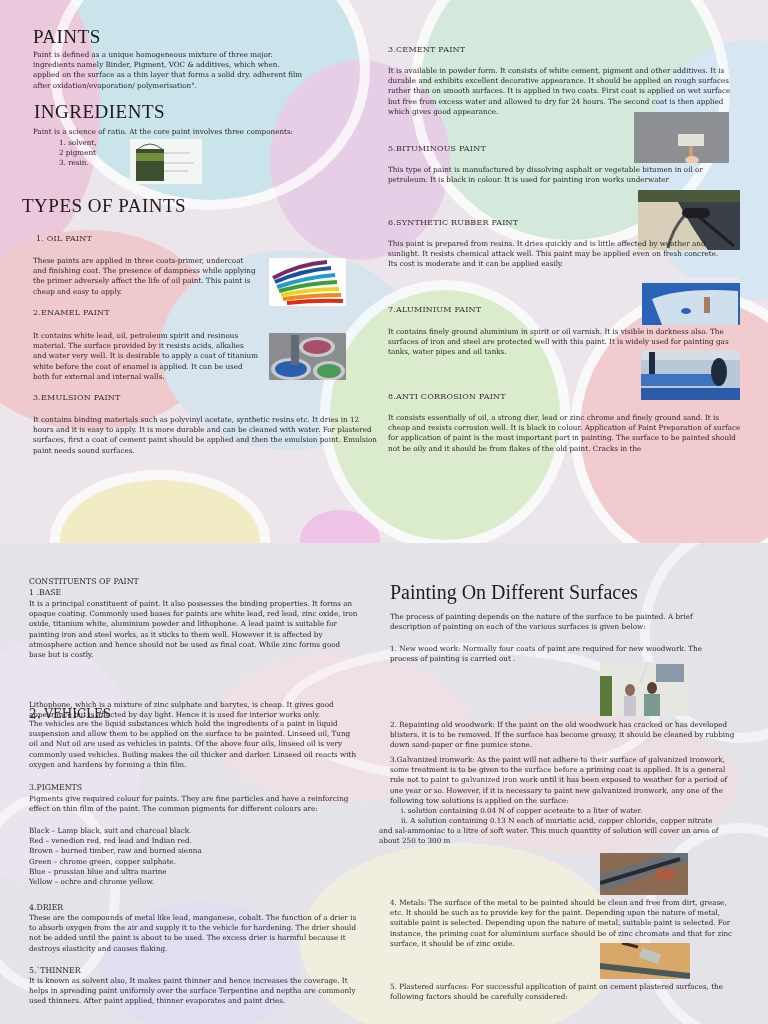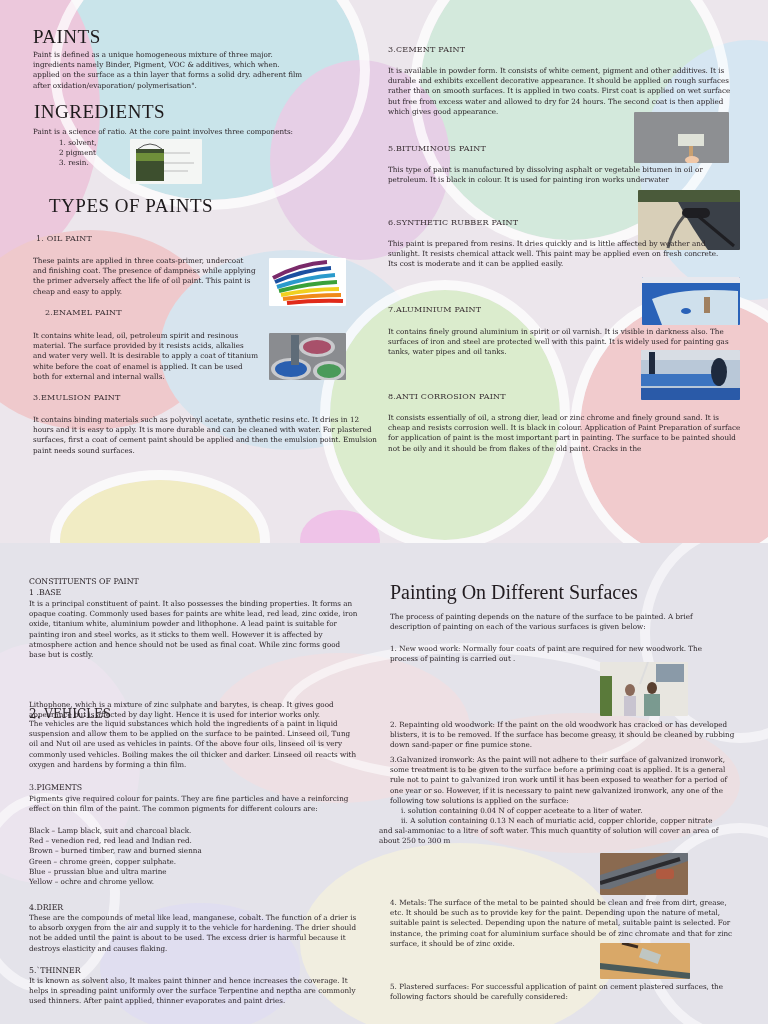--- a/index.html
+++ b/index.html
@@ -52,37 +52,37 @@
     <svg width="72" height="45" viewBox="0 0 72 45">
       <path d="M8 10 Q20 0 32 10" stroke="#555" fill="none" stroke-width="1"></path>
       <rect x="6" y="10" width="28" height="32" fill="#3d4f2e"></rect>
       <rect x="6" y="14" width="28" height="8" fill="#6f8f3a"></rect>
       <line x1="34" y1="14" x2="60" y2="14" stroke="#999" stroke-width="0.6"></line>
       <line x1="34" y1="24" x2="64" y2="24" stroke="#999" stroke-width="0.6"></line>
       <line x1="34" y1="32" x2="58" y2="32" stroke="#999" stroke-width="0.6"></line>
     </svg>
   </div>
 
-  <div class="h-big" style="left:49px;top:195px;text-align:right;">TYPES OF PAINTS</div>
+  <div class="h-big" style="left:22px;top:195px;text-align:right;">TYPES OF PAINTS</div>
 
   <div class="h-sub" style="left:36px;top:234px;">1. OIL PAINT</div>
   <div class="t" style="left:33px;top:256px;width:225px;">These paints are applied in three coats-primer, undercoat and finishing coat. The presence of dampness while applying the primer adversely affect the life of oil paint. This paint is cheap and easy to apply.</div>
   <div class="img" style="left:269px;top:258px;width:77px;height:48px;background:#fff;">
     <svg width="77" height="48" viewBox="0 0 77 48">
       <path d="M4 20 Q30 6 58 4" stroke="#7a2a6a" stroke-width="4" fill="none"></path>
       <path d="M6 24 Q34 12 62 10" stroke="#1b4fa0" stroke-width="4" fill="none"></path>
       <path d="M8 29 Q38 19 66 17" stroke="#2a9acc" stroke-width="4" fill="none"></path>
       <path d="M10 33 Q40 25 68 24" stroke="#3aa13a" stroke-width="4" fill="none"></path>
       <path d="M12 37 Q42 31 70 31" stroke="#f0d020" stroke-width="4" fill="none"></path>
       <path d="M14 41 Q44 37 72 37" stroke="#f08a1a" stroke-width="4" fill="none"></path>
       <path d="M18 45 Q46 42 74 43" stroke="#e02a1a" stroke-width="4" fill="none"></path>
     </svg>
   </div>
 
-  <div class="h-sub" style="left:45px;top:308px;text-align:center;">2.ENAMEL PAINT</div>
+  <div class="h-sub" style="left:33px;top:308px;text-align:center;">2.ENAMEL PAINT</div>
   <div class="t" style="left:33px;top:331px;width:226px;">It contains white lead, oil, petroleum spirit and resinous material. The surface provided by it resists acids, alkalies and water very well. It is desirable to apply a coat of titanium white before the coat of enamel is applied. It can be used both for external and internal walls.</div>
   <div class="img" style="left:269px;top:333px;width:77px;height:47px;background:#8a8c90;">
     <svg width="77" height="47" viewBox="0 0 77 47">
       <ellipse cx="48" cy="14" rx="18" ry="10" fill="#c9cacd"></ellipse>
       <ellipse cx="48" cy="14" rx="14" ry="7" fill="#a8506a"></ellipse>
       <ellipse cx="22" cy="36" rx="20" ry="11" fill="#c9cacd"></ellipse>
       <ellipse cx="22" cy="36" rx="16" ry="8" fill="#2a5fb0"></ellipse>
       <ellipse cx="60" cy="38" rx="16" ry="10" fill="#c9cacd"></ellipse>
       <ellipse cx="60" cy="38" rx="12" ry="7" fill="#4a9a5a"></ellipse>
       <rect x="22" y="2" width="8" height="30" fill="#5f6c78"></rect>

